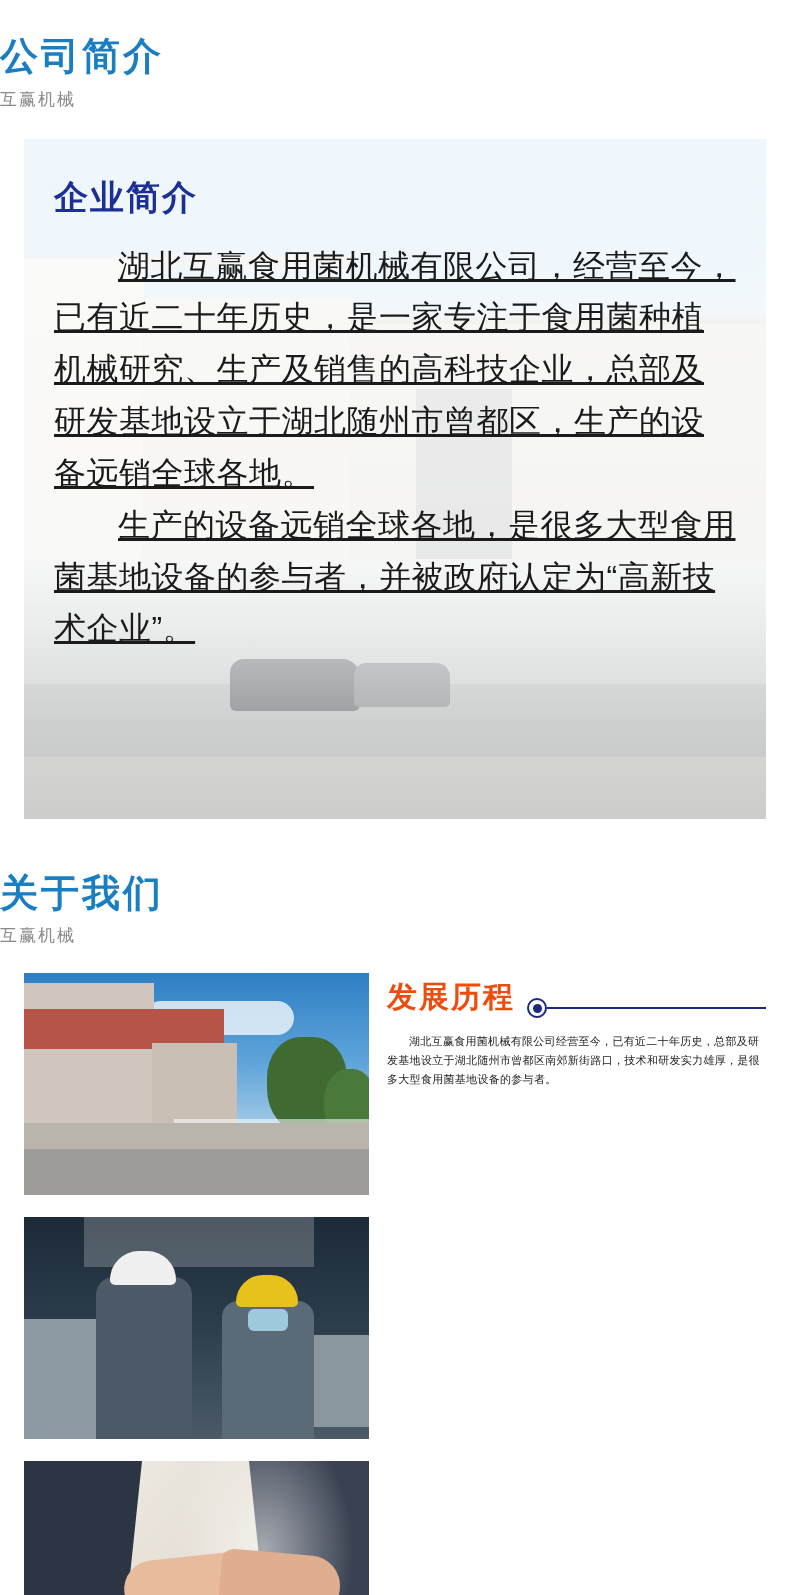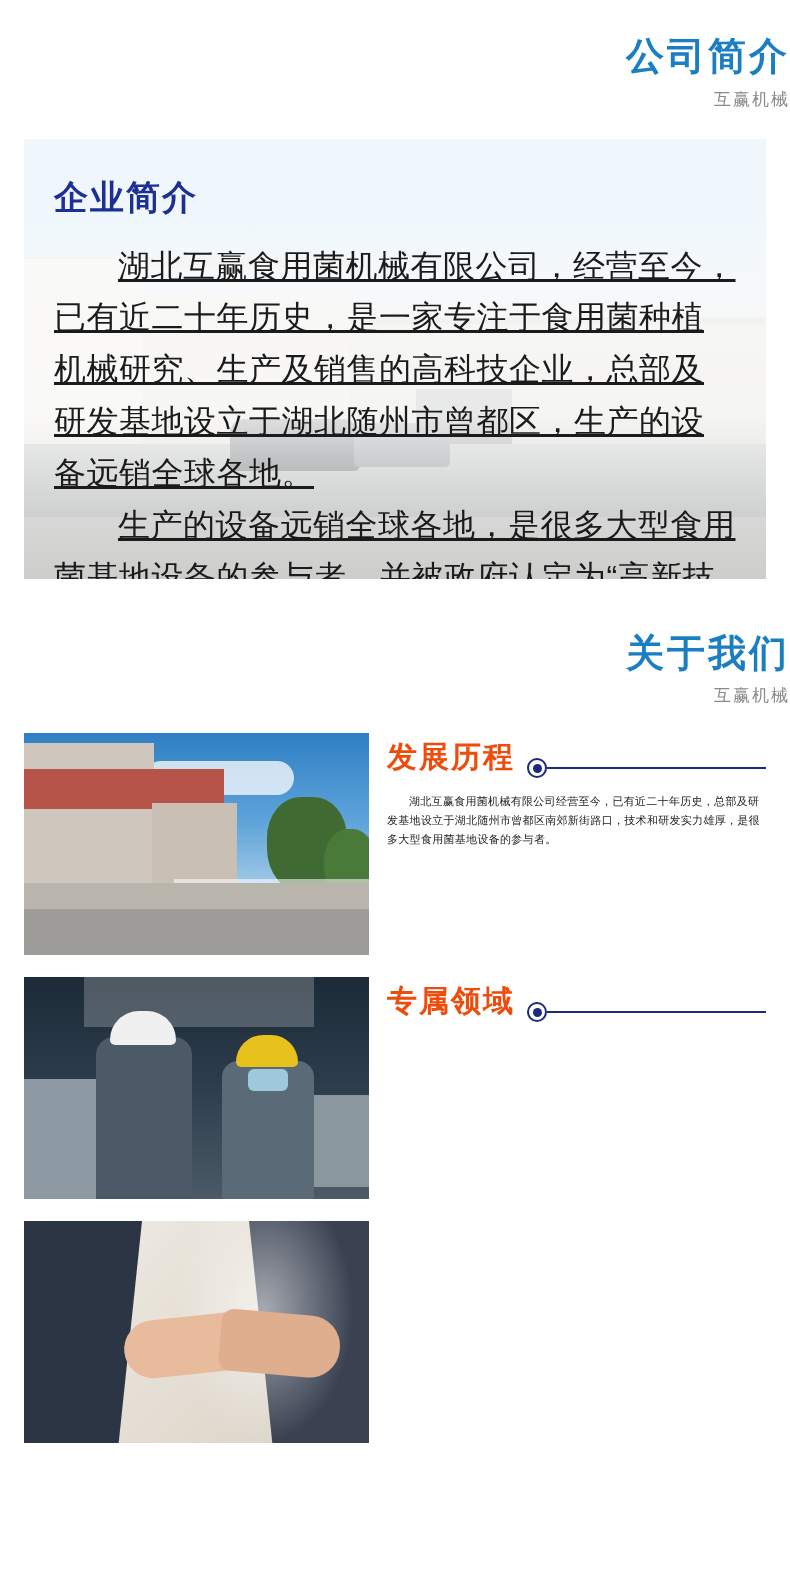--- a/index.html
+++ b/index.html
@@ -4,40 +4,40 @@
 <style>
   * { box-sizing: border-box; margin: 0; padding: 0; }
   html, body {
     width: 790px;
     background: #ffffff;
     font-family: "Liberation Sans", "DejaVu Sans", sans-serif;
   }
   body { width: 790px; min-height: 1595px; position: relative; overflow: hidden; }
 
   
-  .section-head { text-align: right; }
+  .section-head { text-align: left; }
   .section-title {
     font-size: 38px;
     font-weight: bold;
     color: #1a7ec2;
     letter-spacing: 3px;
     line-height: 1.2;
   }
   .section-sub {
     font-size: 17px;
     color: #8a8a8a;
     letter-spacing: 2px;
     margin-top: 8px;
   }
 
   
   .hero {
     position: relative;
     margin: 28px 24px 0 24px;
-    height: 440px;
+    height: 680px;
     overflow: hidden;
     background: #cfd8dd;
   }
   .hero-photo {
     position: absolute;
     inset: 0;
     background:
       linear-gradient(to bottom, #8fc4e8 0%, #a8d2ee 22%, #cfd9de 34%, #d8dcdd 52%, #cdd0d1 70%, #b9bcbd 100%);
   }
   
@@ -216,29 +216,20 @@
         <div class="p2-light"></div>
       <div class="p2-mach"></div>
         <div class="p2-mach2"></div>
       <div class="p2-man1"></div>
         <div class="p2-hat1"></div>
       <div class="p2-man2"></div>
         <div class="p2-hat2"></div>
         <div class="p2-mask"></div>
     </div>
     <div class="about-text">
-      <div class="about-title-row">
-        <div class="about-title">专属领域</div>
-        <div class="dot-line">
-          <span class="dot-outer">
-              <span class="dot-inner"></span>
-            </span>
-          <span class="line"></span>
-        </div>
-      </div>
     </div>
   </div>
 
   <div class="about-item">
     <div class="about-photo">
       <div class="p3-bg"></div>
       <div class="p3-suitL"></div>
         <div class="p3-suitR"></div>
       <div class="p3-glow"></div>
       <div class="p3-handL"></div>

